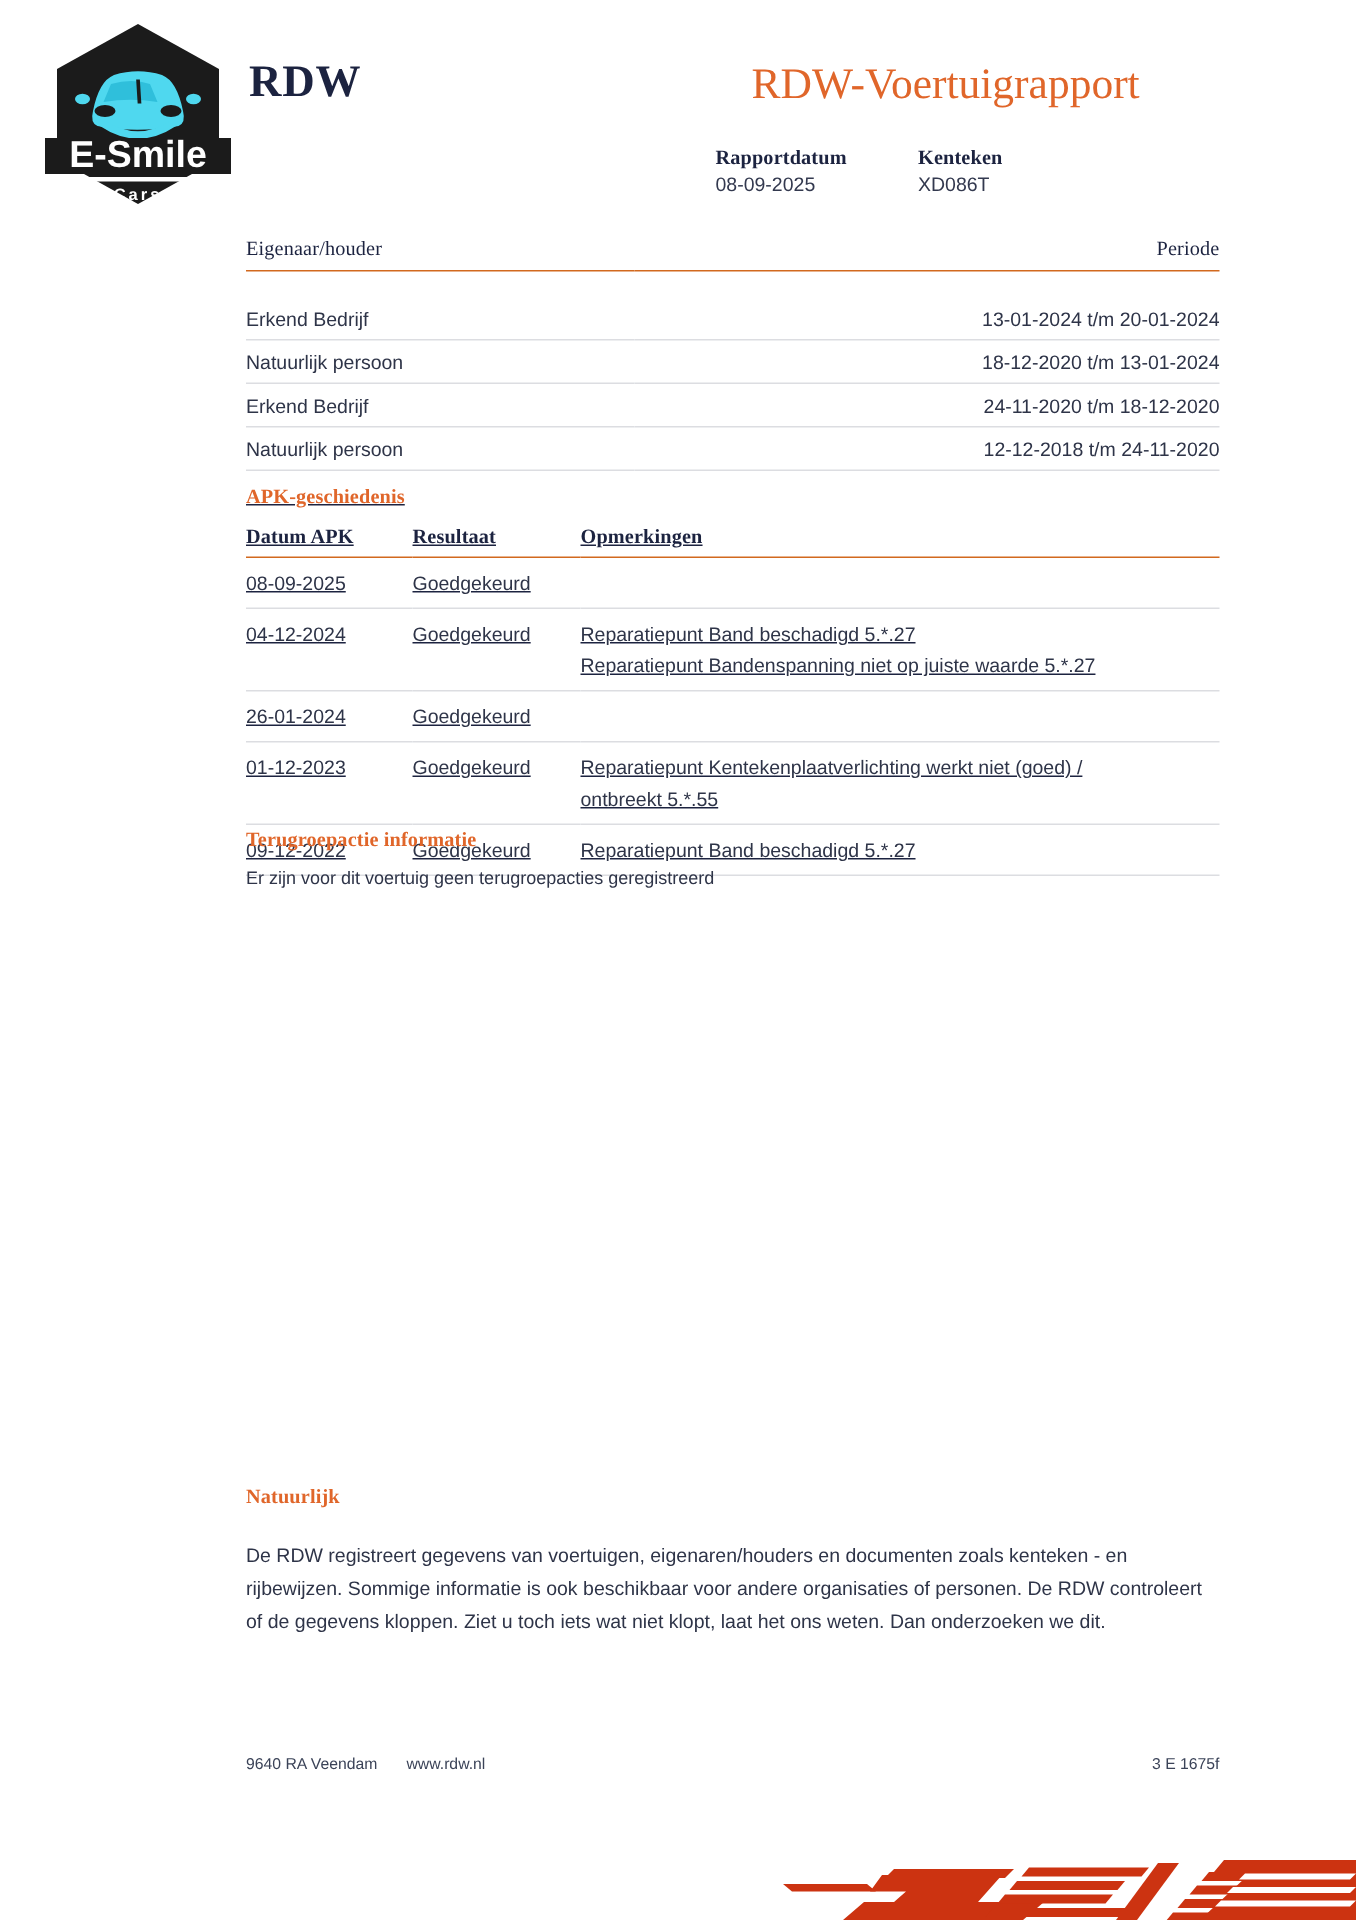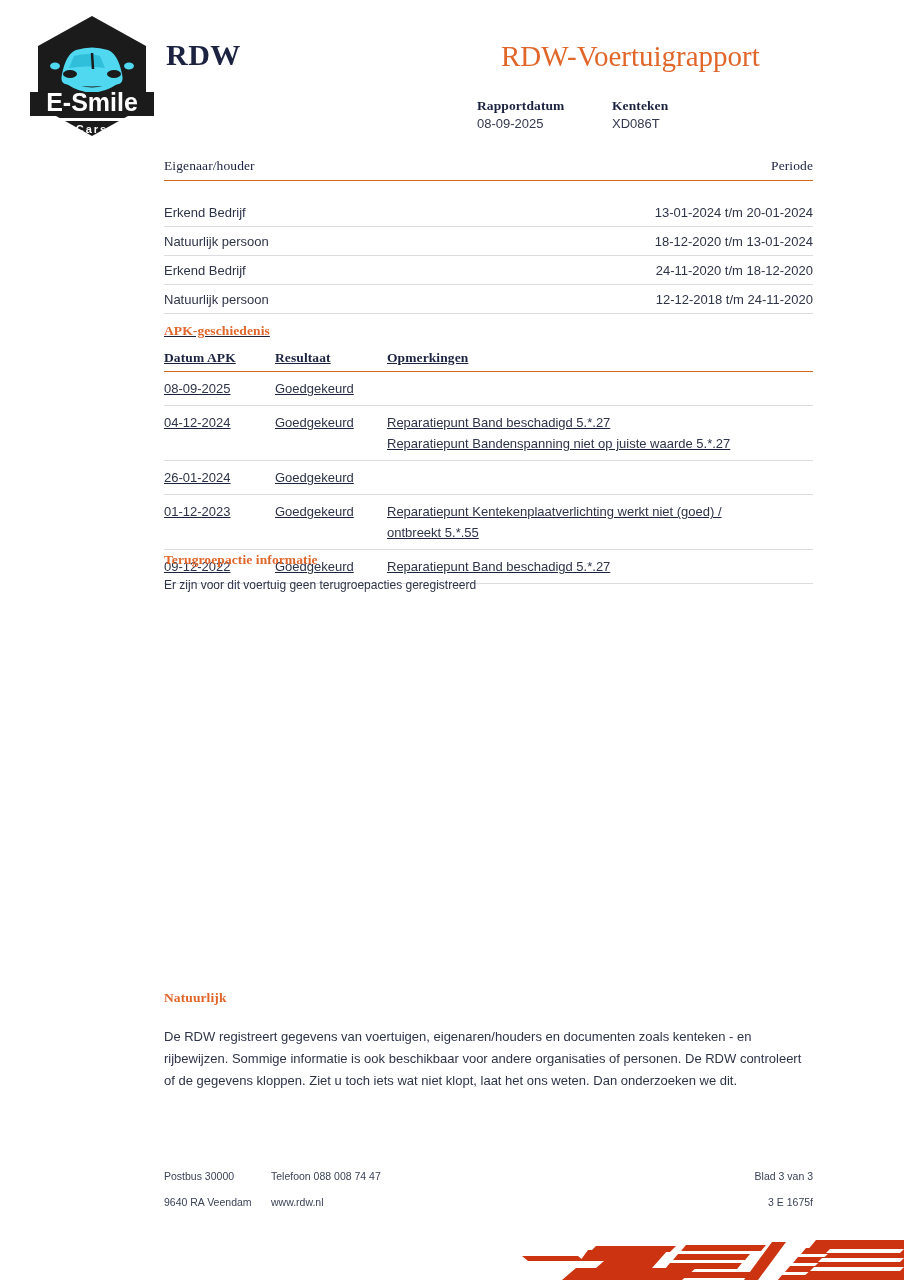--- a/index.html
+++ b/index.html
@@ -295,25 +295,20 @@
   <div class="body-line">Er zijn voor dit voertuig geen terugroepacties geregistreerd</div>
 </div>
 
 <div class="disc-sec">
   <div class="sec-head-orange">Natuurlijk</div>
   <div class="disc-body">De RDW registreert gegevens van voertuigen, eigenaren/houders en documenten zoals kenteken - en rijbewijzen. Sommige informatie is ook beschikbaar voor andere organisaties of personen. De RDW controleert of de gegevens kloppen. Ziet u toch iets wat niet klopt, laat het ons weten. Dan onderzoeken we dit.</div>
 </div>
 
 <div class="footer">
   <div class="footer-row">
-    <div class="f-c1">Postbus 30000</div>
-    <div class="f-c2">Telefoon 088 008 74 47</div>
-    <div class="f-c3">Blad 3 van 3</div>
-  </div>
-  <div class="footer-row">
     <div class="f-c1">9640 RA Veendam</div>
     <div class="f-c2">www.rdw.nl</div>
     <div class="f-c3">3 E 1675f</div>
   </div>
 </div>
 
 <div class="bottom-graphic">
   <svg width="404" height="58" viewBox="0 0 404 58">
     <g fill="#cc3311">
 

